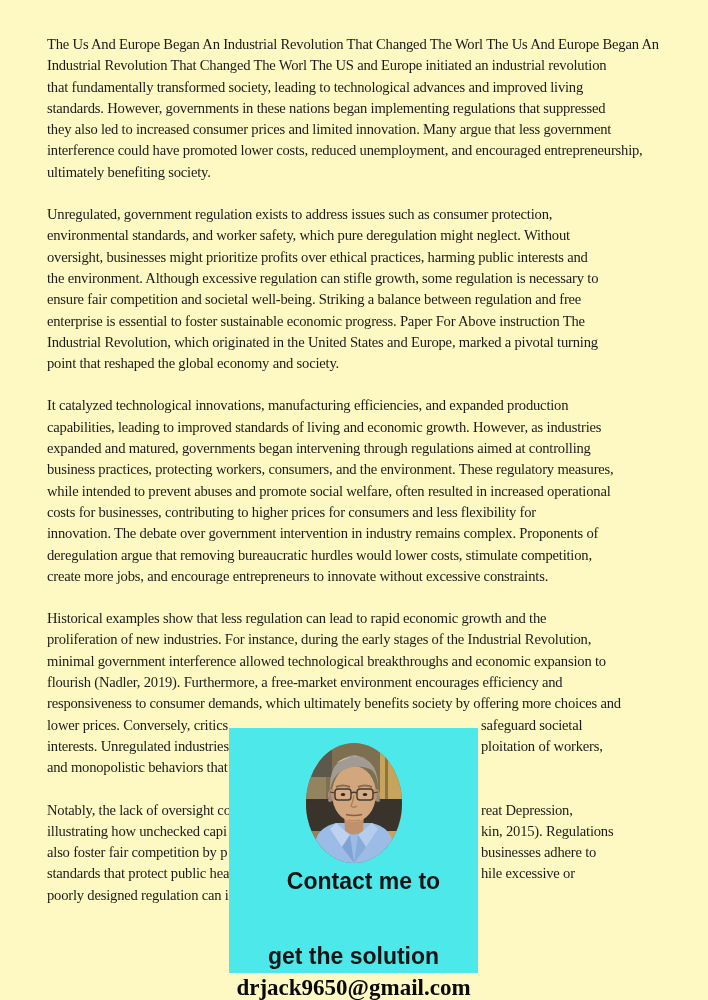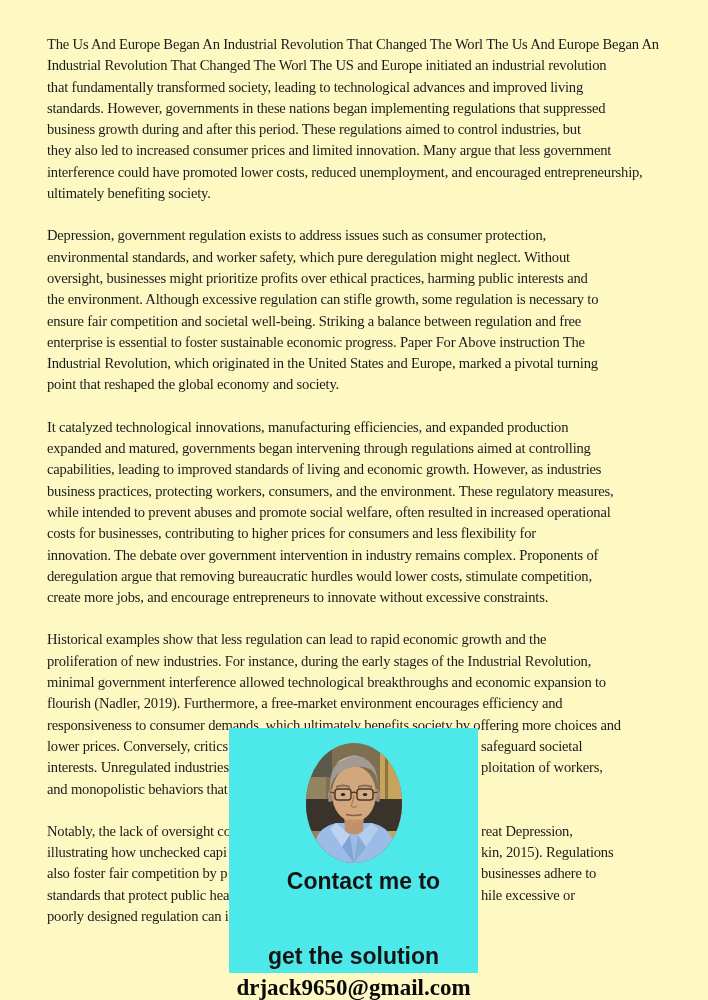--- a/index.html
+++ b/index.html
@@ -72,39 +72,38 @@
 <body>
 
 <div class="page">
 
   <div class="content" id="doc-content">
       <div class="paragraph">
         <div class="line">The Us And Europe Began An Industrial Revolution That Changed The Worl The Us And Europe Began An</div>
         <div class="line">Industrial Revolution That Changed The Worl The US and Europe initiated an industrial revolution</div>
         <div class="line">that fundamentally transformed society, leading to technological advances and improved living</div>
         <div class="line">standards. However, governments in these nations began implementing regulations that suppressed</div>
-        <div class="line">business growth during and after this period. These regulations aimed to control industries, but</div>
         <div class="line">they also led to increased consumer prices and limited innovation. Many argue that less government</div>
         <div class="line">interference could have promoted lower costs, reduced unemployment, and encouraged entrepreneurship,</div>
         <div class="line">ultimately benefiting society.</div>
       </div>
       <div class="paragraph">
-        <div class="line">Depression, government regulation exists to address issues such as consumer protection,</div>
+        <div class="line">Unregulated, government regulation exists to address issues such as consumer protection,</div>
         <div class="line">environmental standards, and worker safety, which pure deregulation might neglect. Without</div>
         <div class="line">oversight, businesses might prioritize profits over ethical practices, harming public interests and</div>
         <div class="line">the environment. Although excessive regulation can stifle growth, some regulation is necessary to</div>
         <div class="line">ensure fair competition and societal well-being. Striking a balance between regulation and free</div>
         <div class="line">enterprise is essential to foster sustainable economic progress. Paper For Above instruction The</div>
         <div class="line">Industrial Revolution, which originated in the United States and Europe, marked a pivotal turning</div>
         <div class="line">point that reshaped the global economy and society.</div>
       </div>
       <div class="paragraph">
         <div class="line">It catalyzed technological innovations, manufacturing efficiencies, and expanded production</div>
+        <div class="line">capabilities, leading to improved standards of living and economic growth. However, as industries</div>
         <div class="line">expanded and matured, governments began intervening through regulations aimed at controlling</div>
-        <div class="line">capabilities, leading to improved standards of living and economic growth. However, as industries</div>
         <div class="line">business practices, protecting workers, consumers, and the environment. These regulatory measures,</div>
         <div class="line">while intended to prevent abuses and promote social welfare, often resulted in increased operational</div>
         <div class="line">costs for businesses, contributing to higher prices for consumers and less flexibility for</div>
         <div class="line">innovation. The debate over government intervention in industry remains complex. Proponents of</div>
         <div class="line">deregulation argue that removing bureaucratic hurdles would lower costs, stimulate competition,</div>
         <div class="line">create more jobs, and encourage entrepreneurs to innovate without excessive constraints.</div>
       </div>
       <div class="paragraph">
         <div class="line">Historical examples show that less regulation can lead to rapid economic growth and the</div>
         <div class="line">proliferation of new industries. For instance, during the early stages of the Industrial Revolution,</div>

